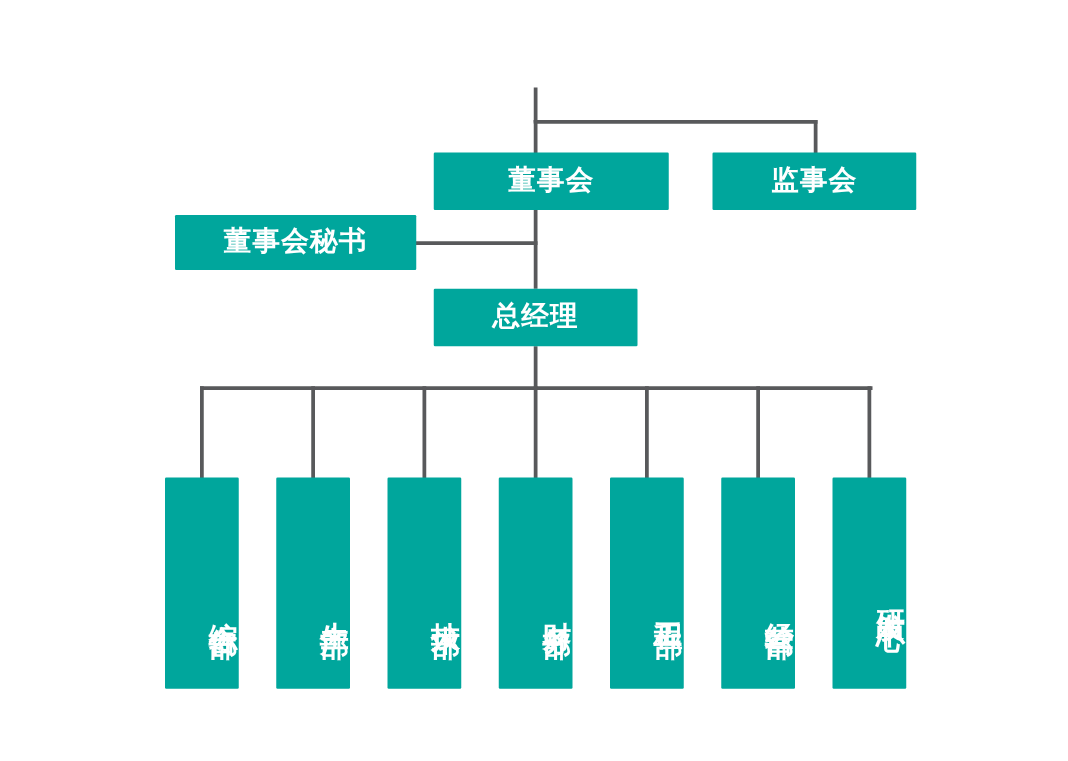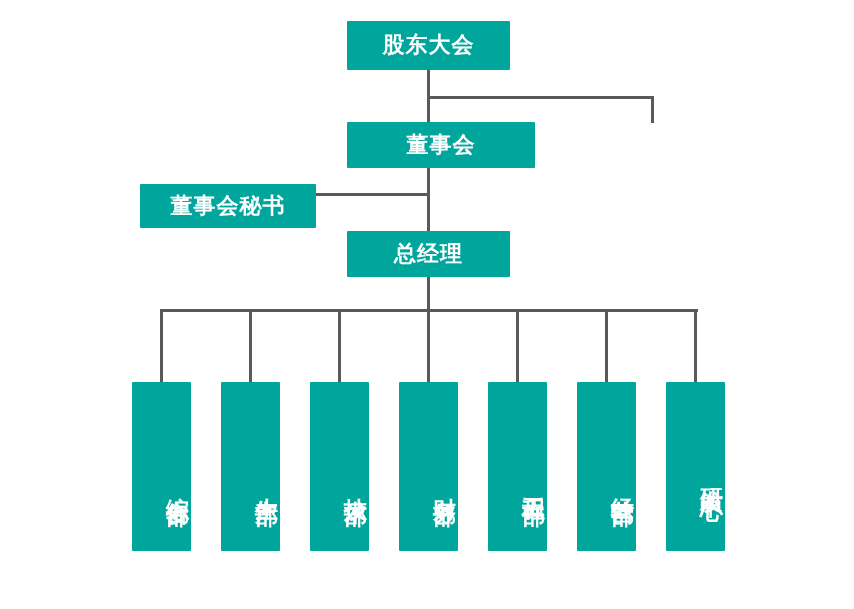--- a/index.html
+++ b/index.html
@@ -74,30 +74,30 @@
   <div class="conn conn-h" style="left:160px; top:309px; width:538px; height:3px;"></div>
 
   <div class="conn conn-v" style="left:160px; top:309px; width:3px; height:74px;"></div>
   <div class="conn conn-v" style="left:249px; top:309px; width:3px; height:74px;"></div>
   <div class="conn conn-v" style="left:338px; top:309px; width:3px; height:74px;"></div>
   <div class="conn conn-v" style="left:427px; top:309px; width:3px; height:74px;"></div>
   <div class="conn conn-v" style="left:516px; top:309px; width:3px; height:74px;"></div>
   <div class="conn conn-v" style="left:605px; top:309px; width:3px; height:74px;"></div>
   <div class="conn conn-v" style="left:694px; top:309px; width:3px; height:74px;"></div>
 
-  <div class="node node-h" style="left:347px; top:21px; width:163px; height:49px;">
-    <span>股东大会</span>
-  </div>
 
   <div class="node node-h" style="left:347px; top:122px; width:188px; height:46px;">
     <span>董事会</span>
   </div>
 
+  <div class="node node-h" style="left:570px; top:122px; width:163px; height:46px;">
+    <span>监事会</span>
+  </div>
 
-  <div class="node node-h" style="left:140px; top:184px; width:176px; height:44px;">
+  <div class="node node-h" style="left:140px; top:172px; width:193px; height:44px;">
     <span>董事会秘书</span>
   </div>
 
   <div class="node node-h" style="left:347px; top:231px; width:163px; height:46px;">
     <span>总经理</span>
   </div>
 
   <div class="node node-v" style="left:132px; top:382px; width:59px; height:169px;">
     <span>综合部</span>
   </div>

